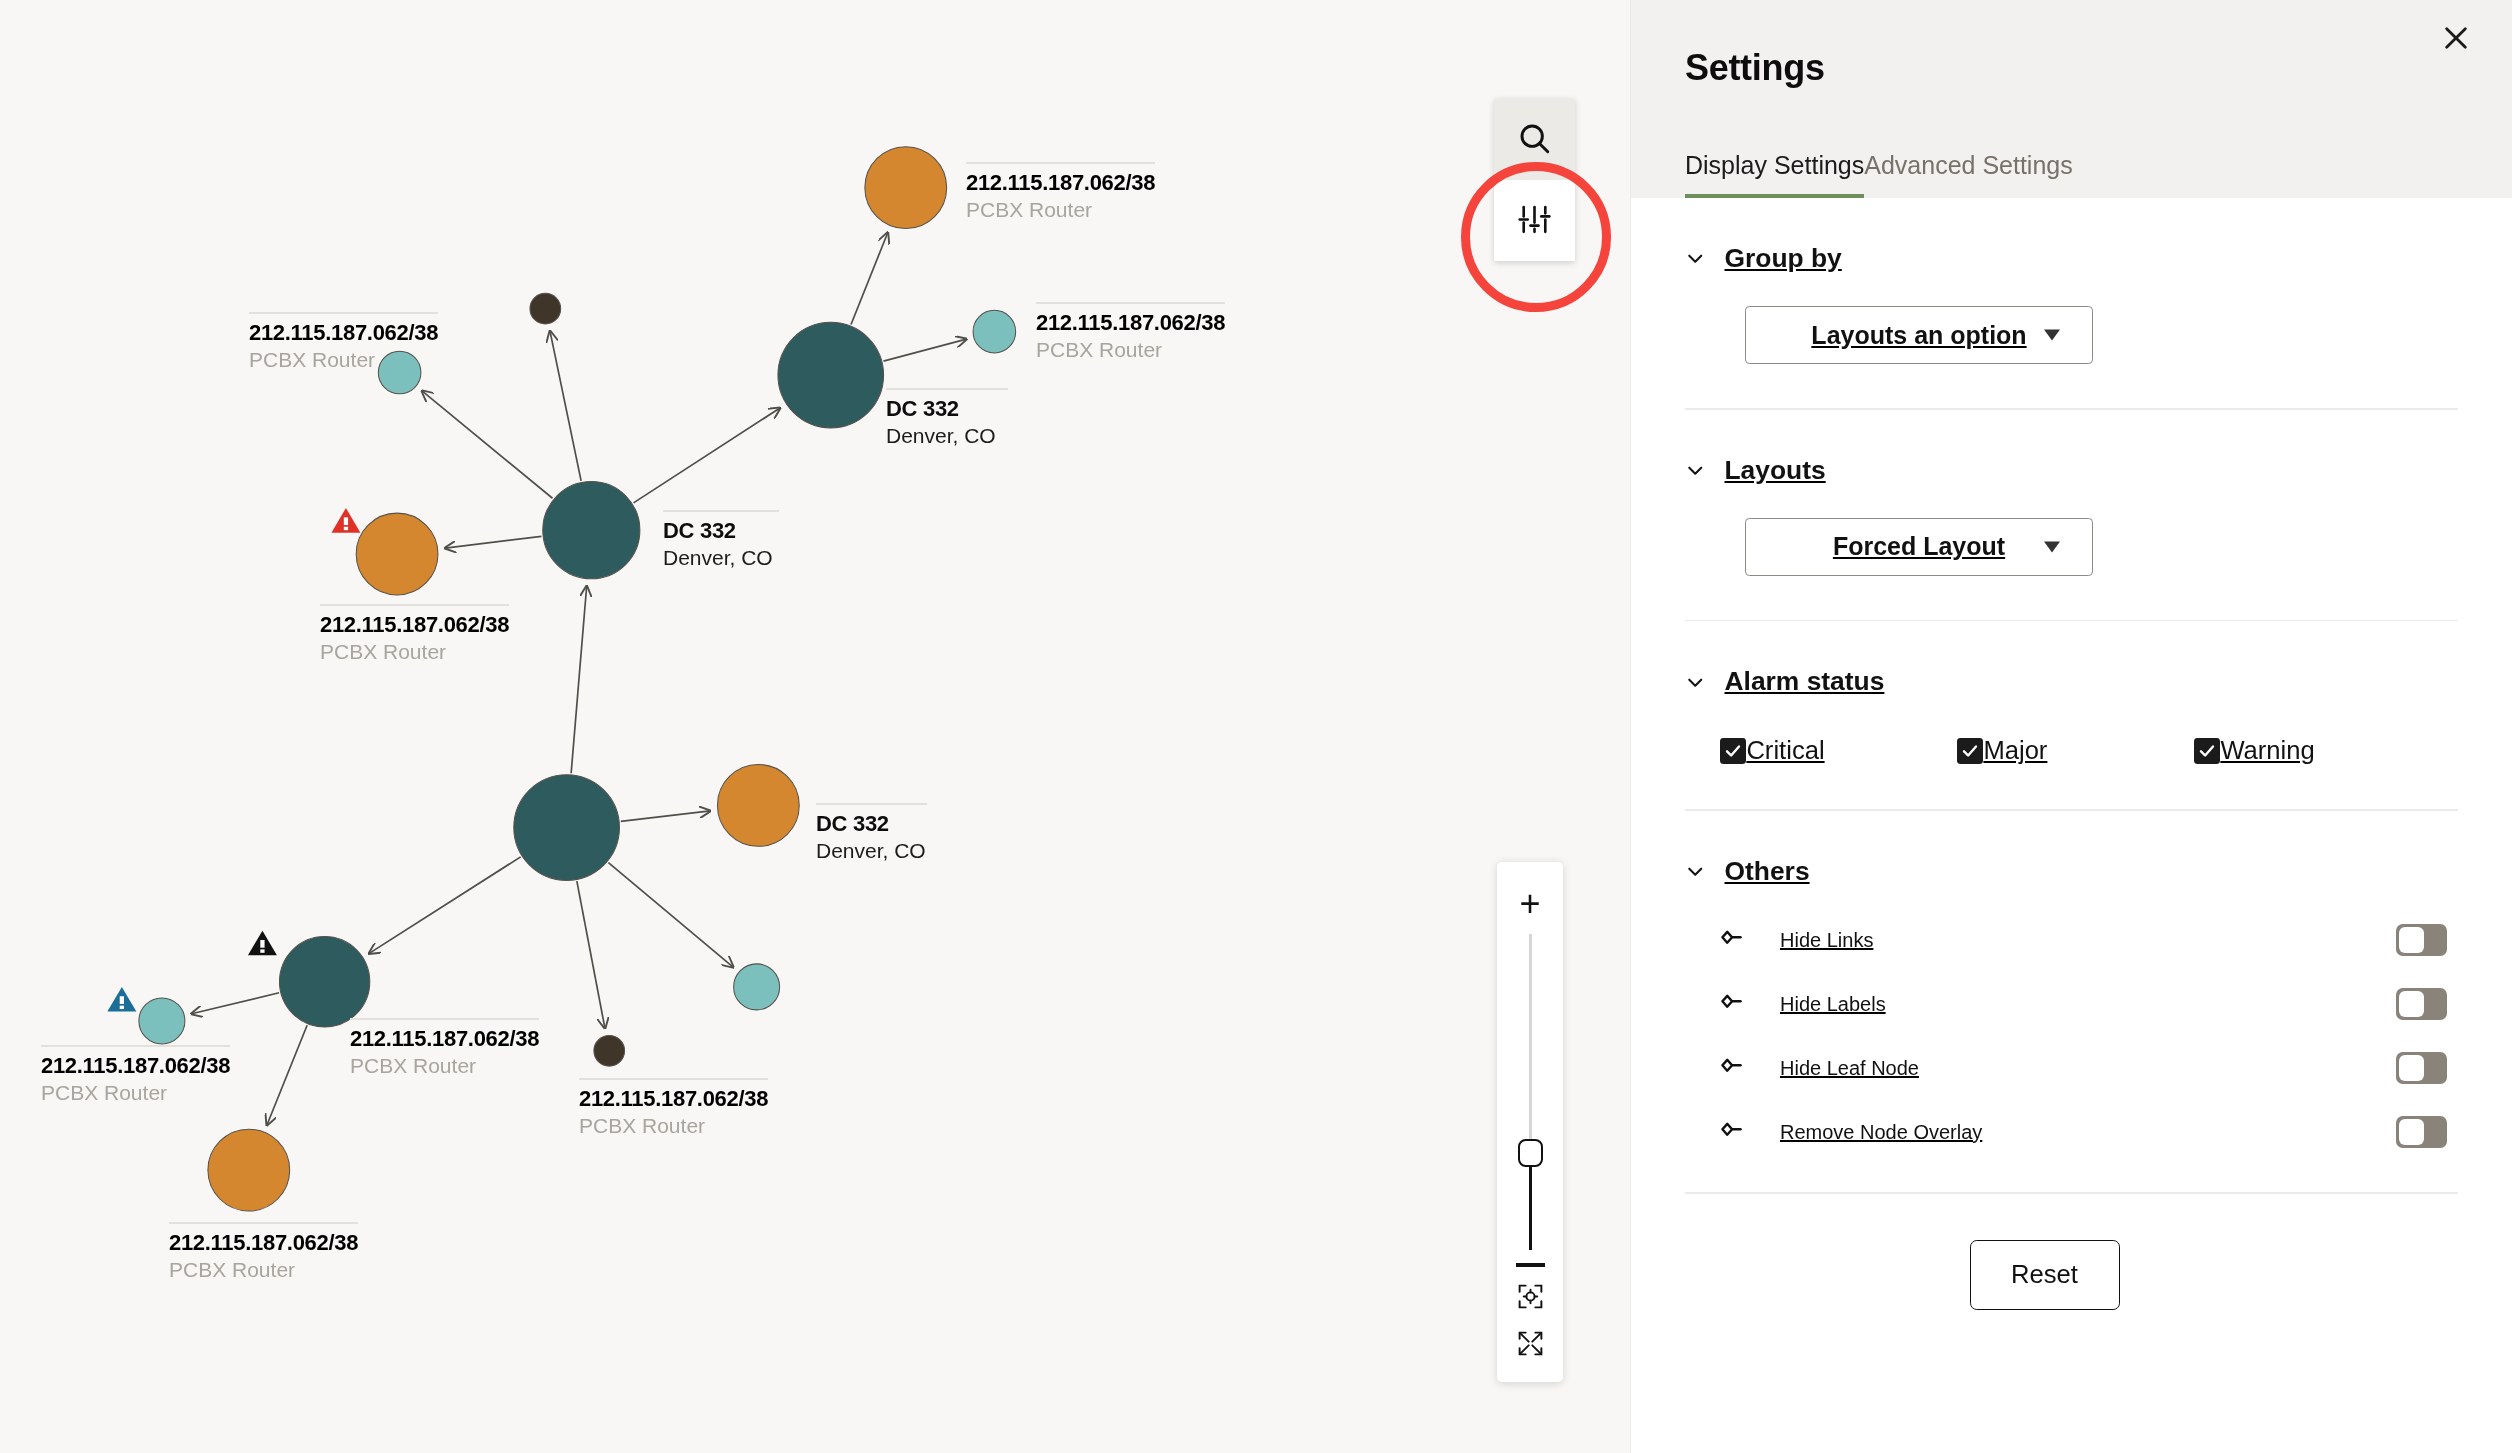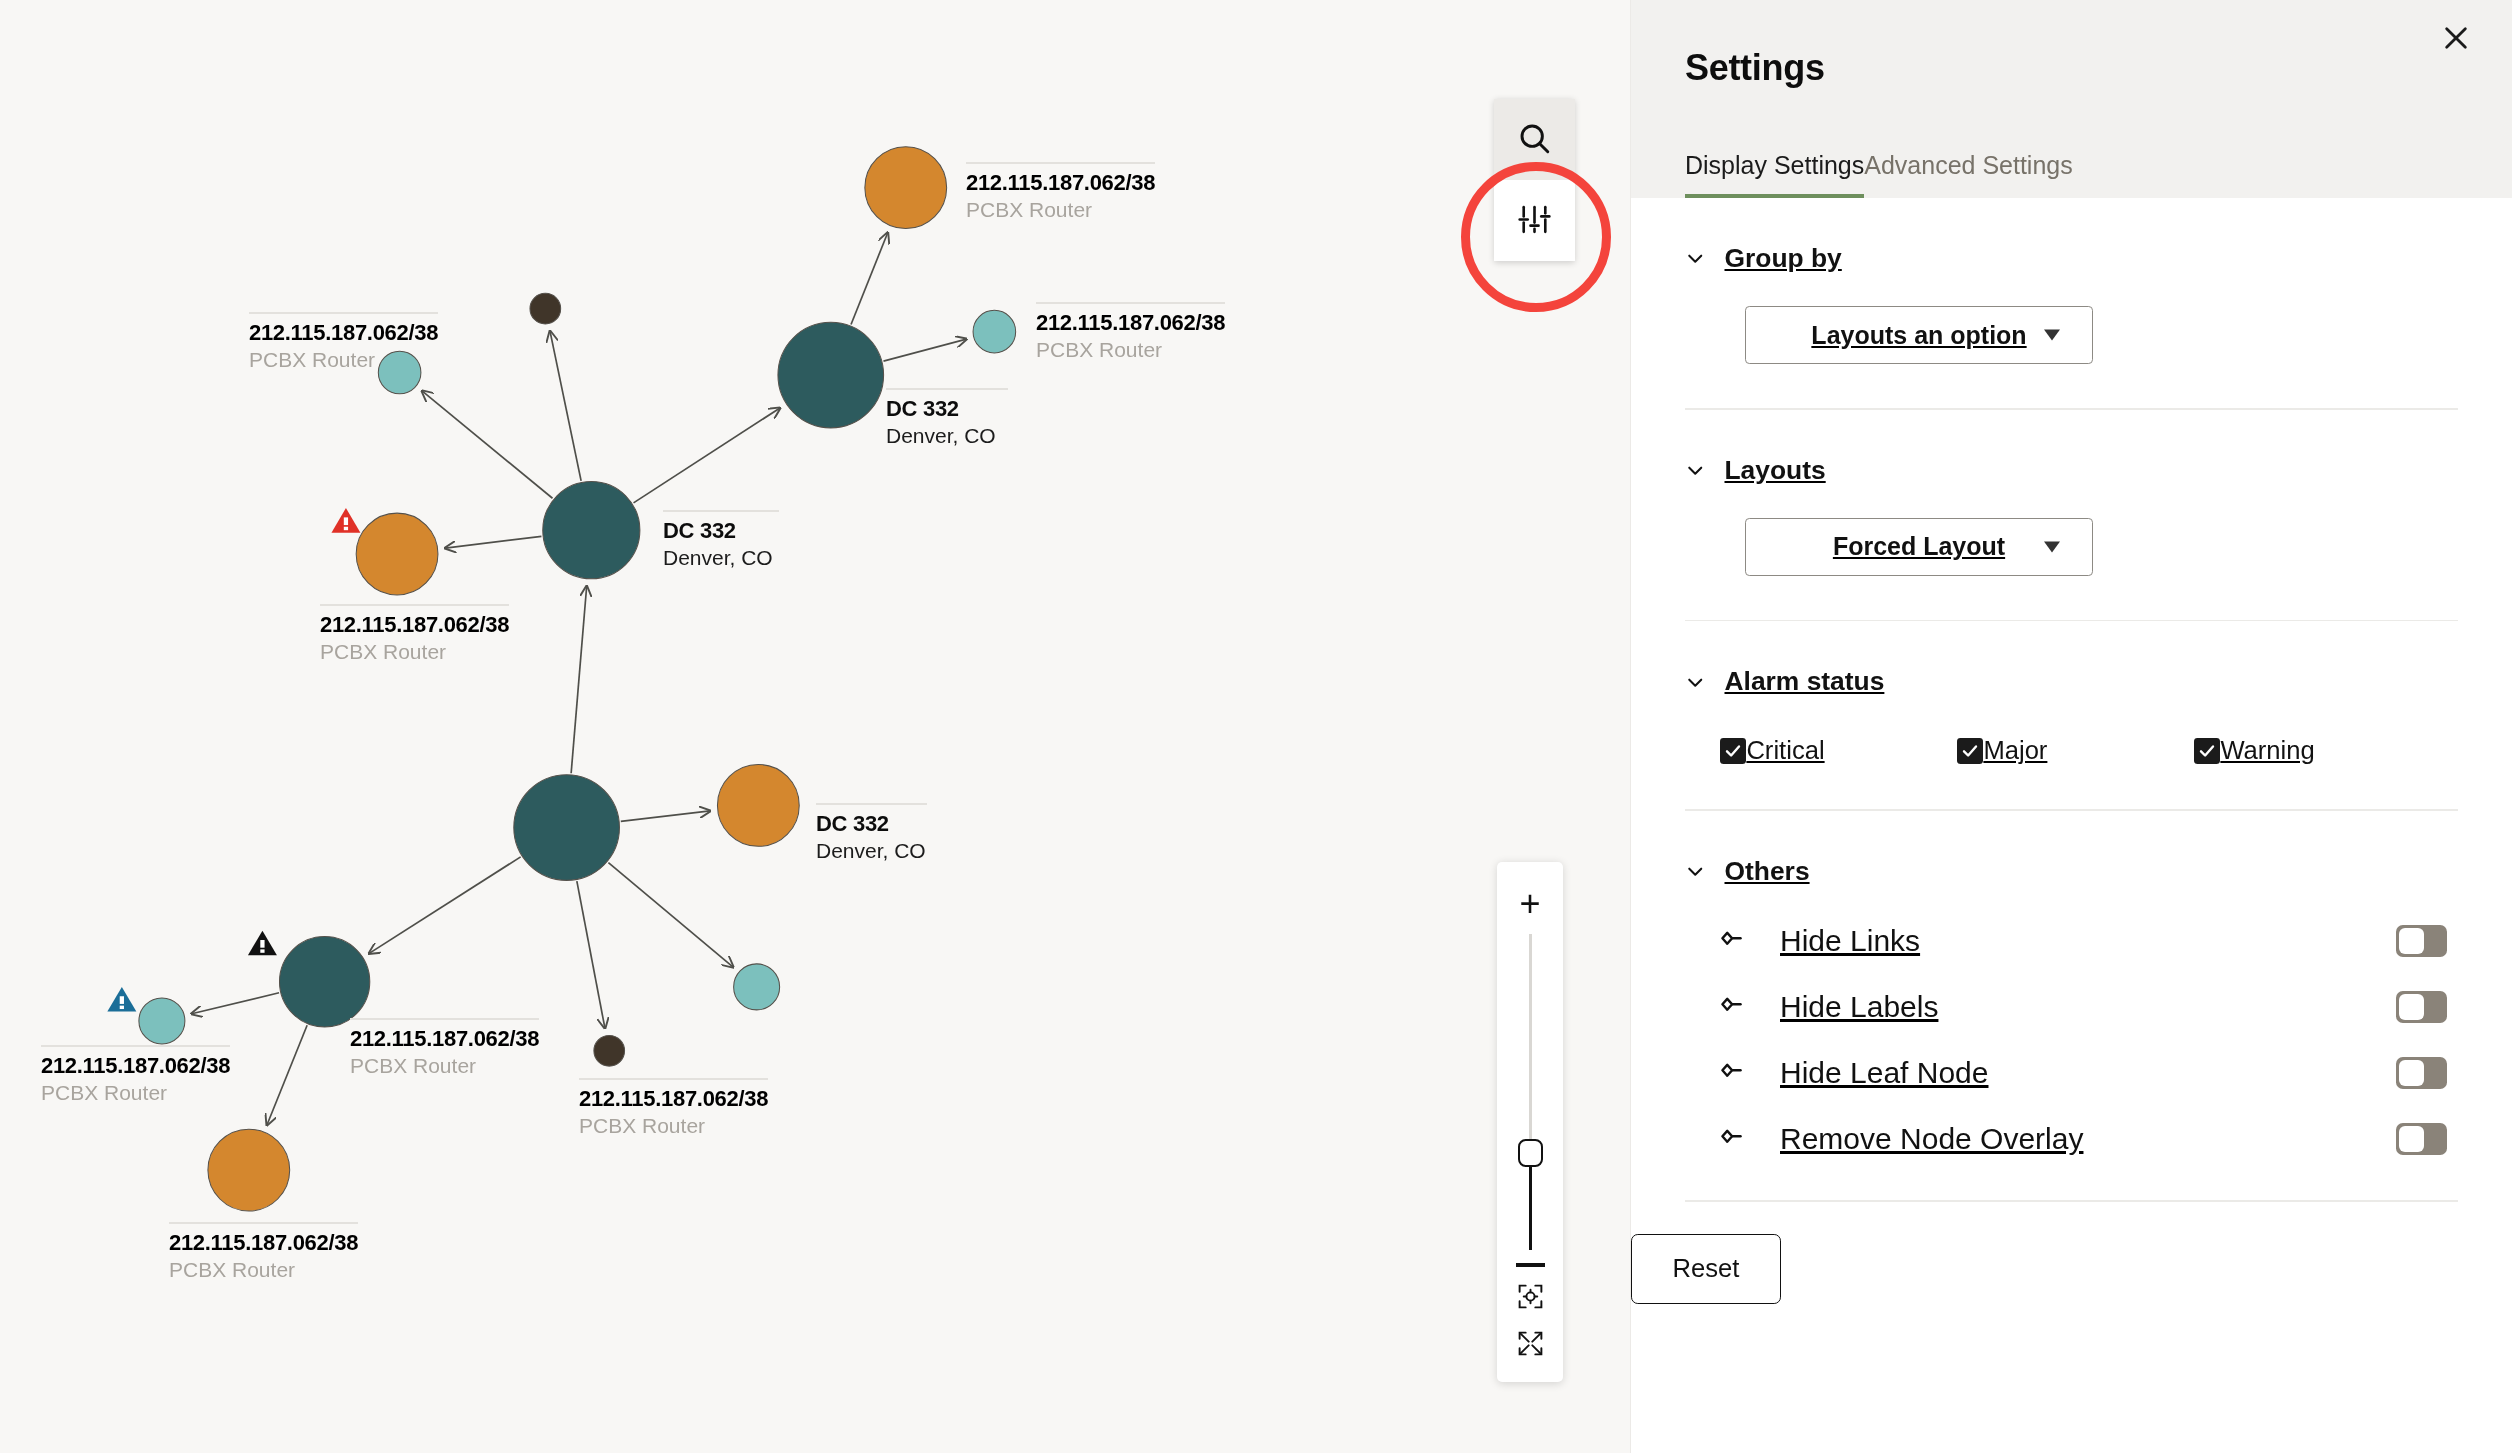--- a/index.html
+++ b/index.html
@@ -148,32 +148,32 @@
     width: 26.4px; height: 26.4px; background: #1b1b1b; border-radius: 3.4px;
     display: flex; align-items: center; justify-content: center; flex: 0 0 auto;
   }
   .check-item .ctext { font-size: 25.6px; color: #121212; }
 
   .toggle-row {
     display: flex; align-items: center; margin-top: 32px; padding-left: 35px;
   }
   .toggle-row:first-of-type { margin-top: 37px; }
   .toggle-row .tg-icon { width: 37px; flex: 0 0 auto; }
-  .toggle-row .tg-label { font-size: 30px; color: #111; margin-left: 23px; flex: 1; }
+  .toggle-row .tg-label { font-size: 20px; color: #111; margin-left: 23px; flex: 1; }
   .switch {
     width: 51px; height: 32px; background: #8a8379; border-radius: 6.8px;
     position: relative; cursor: pointer; flex: 0 0 auto; margin-right: 11px;
   }
   .switch .knob {
     position: absolute; left: 2.6px; top: 2.6px;
     width: 25.6px; height: 26.4px; background: #fff; border-radius: 6px;
   }
 
   #footer-divider { height: 1.7px; background: #ebeae7; margin: 44px 54px 0 54px; }
-  #reset-wrap { display: flex; justify-content: flex-start; padding: 32px 54px 0 0; }
+  #reset-wrap { display: flex; justify-content: center; padding: 32px 54px 0 0; margin-top: 14px; }
   #reset-btn {
     width: 150px; height: 70px;
     border: 1.7px solid #111; border-radius: 6.8px; background: #fff;
     font-size: 25.6px; color: #111; cursor: pointer;
     font-family: "Liberation Sans", sans-serif;
   }
 </style>
 </head>
 <body>
 

